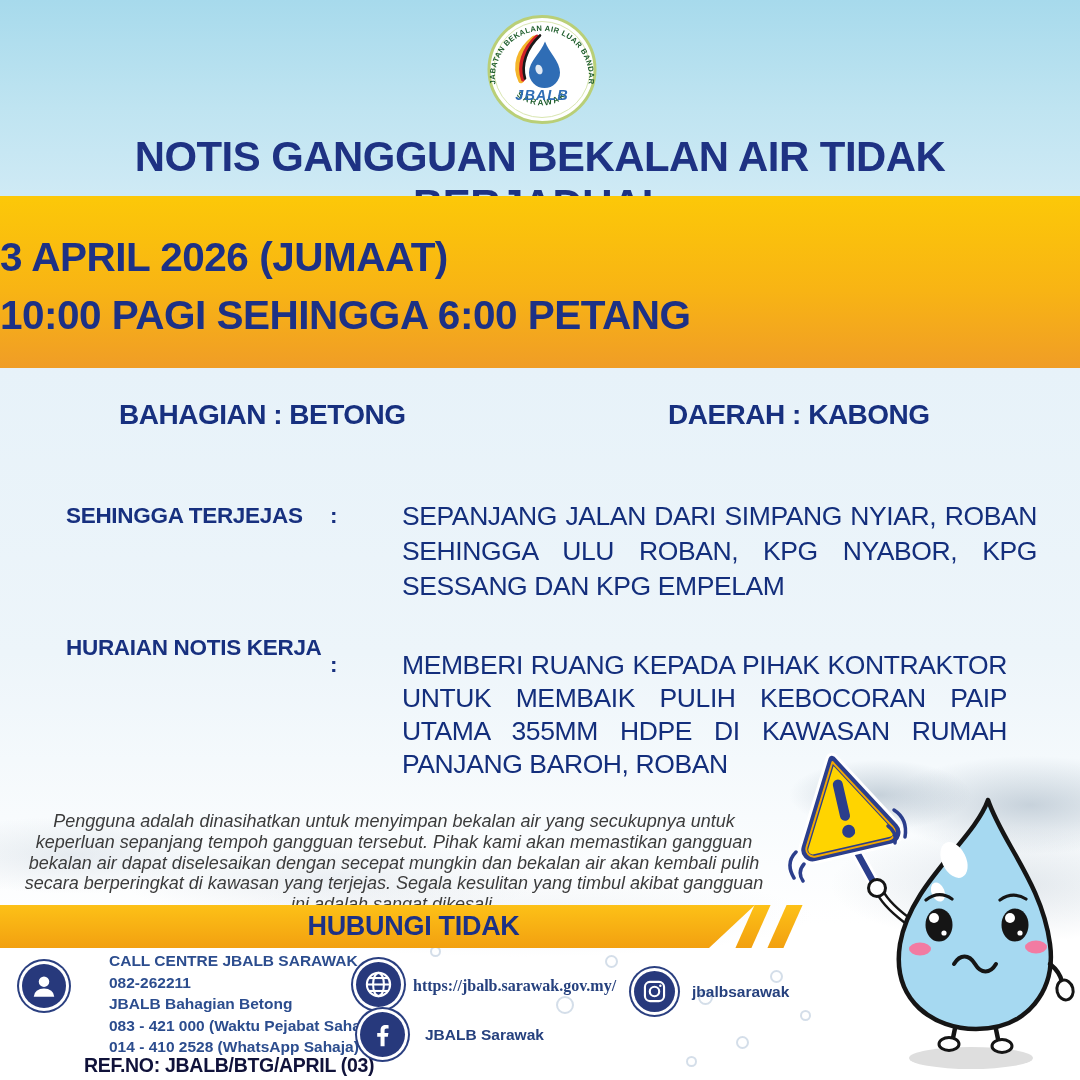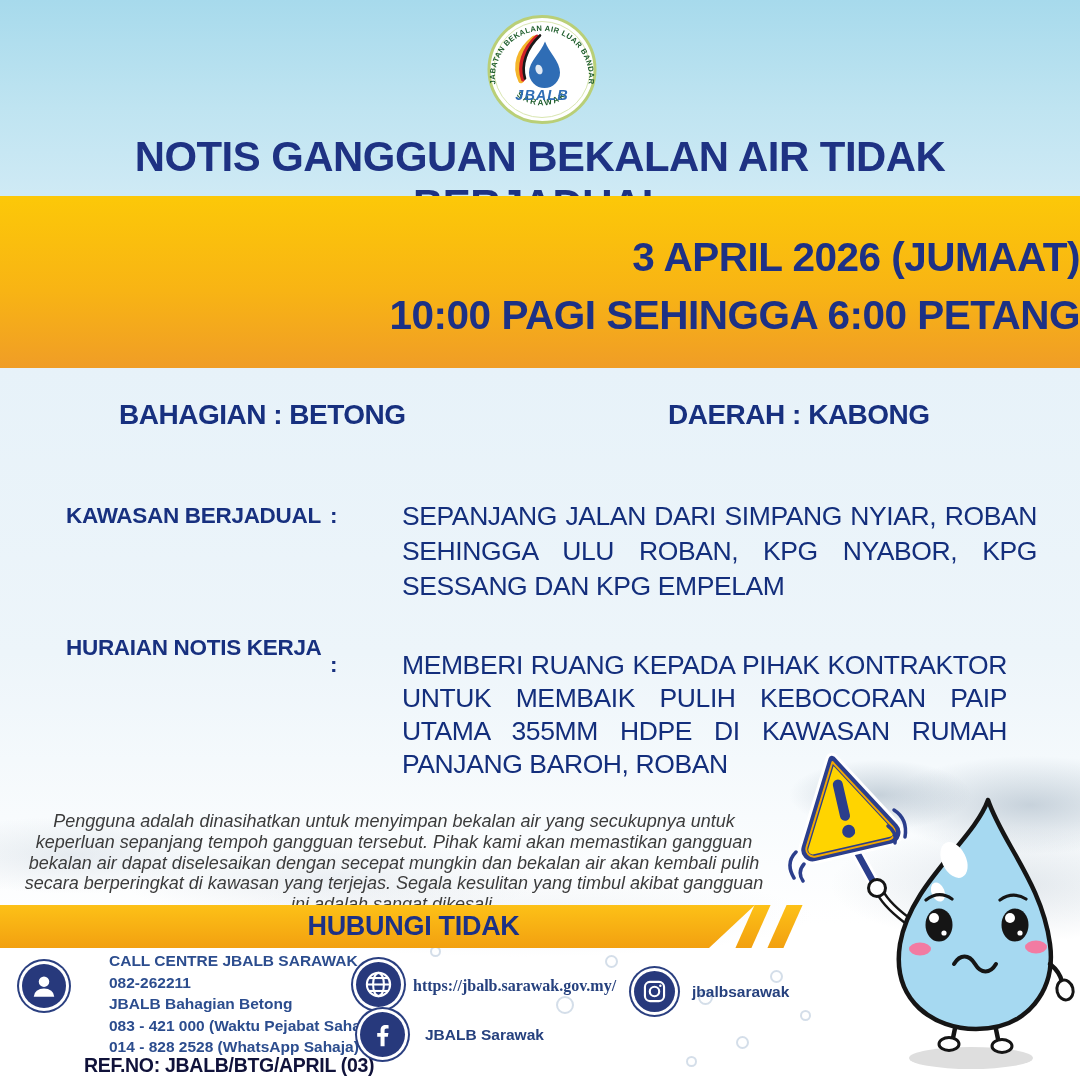--- a/index.html
+++ b/index.html
@@ -16,21 +16,21 @@
     position:absolute; left:0; top:133px; width:1080px; text-align:center;
     font-size:42.5px; font-weight:bold; letter-spacing:-0.5px; color:#1e3283;
     transform:scaleX(0.985); transform-origin:center;
   }
   .logo-wrap { position:absolute; left:482px; top:12px; width:120px; height:115px; }
   
   .date-banner {
     position:absolute; left:0; top:196px; width:1080px; height:172px;
     background:linear-gradient(180deg,#fcc808 0%, #f8b414 55%, #f09d26 100%);
   }
-  .date-line { position:absolute; left:0; width:1080px; text-align:right;
+  .date-line { position:absolute; left:0; width:1080px; text-align:left;
     font-size:40.5px; font-weight:bold; letter-spacing:-0.5px; color:#1d3185; }
   .date-line.l1 { top:234px; }
   .date-line.l2 { top:292px; }
   
   .body-band {
     position:absolute; left:0; top:368px; width:1080px; height:712px;
     background:linear-gradient(180deg,#e7f2f9 0%, #edf5fa 40%, #ffffff 78%);
   }
   .loc { position:absolute; font-size:28px; font-weight:bold; letter-spacing:-0.5px; color:#17307f; }
   .loc.bahagian { left:119px; top:399px; }
@@ -122,21 +122,21 @@
 
   <div class="date-banner"></div>
   <div class="date-line l1">3 APRIL 2026 (JUMAAT)</div>
   <div class="date-line l2">10:00 PAGI SEHINGGA 6:00 PETANG</div>
 
   <div class="body-band"></div>
 
   <div class="loc daerah">DAERAH : KABONG</div>
   <div class="loc bahagian">BAHAGIAN : BETONG</div>
 
-  <div class="sec-label kawasan">KAWASAN BERJADUAL</div>
+  <div class="sec-label kawasan">SEHINGGA TERJEJAS</div>
   <div class="sec-colon kawasan">:</div>
   <div class="sec-text kawasan">SEPANJANG JALAN DARI SIMPANG NYIAR, ROBAN SEHINGGA ULU ROBAN, KPG NYABOR, KPG SESSANG DAN KPG EMPELAM</div>
 
   <div class="sec-label huraian">HURAIAN NOTIS KERJA</div>
   <div class="sec-colon huraian">:</div>
   <div class="sec-text huraian">MEMBERI RUANG KEPADA PIHAK KONTRAKTOR UNTUK MEMBAIK PULIH KEBOCORAN PAIP UTAMA 355MM HDPE DI KAWASAN RUMAH PANJANG BAROH, ROBAN</div>
 
   <div class="water-bg"></div>
   <div class="bub" style="left:556px;top:996px;width:14px;height:14px;"></div>
   <div class="bub" style="left:605px;top:955px;width:9px;height:9px;"></div>
@@ -160,21 +160,21 @@
     <svg width="30" height="30" viewBox="0 0 24 24">
       <circle cx="12" cy="8.5" r="4.2" fill="#ffffff"></circle>
       <path d="M3.8,20.5 a8.2,6.6 0 0 1 16.4,0 Z" fill="#ffffff"></path>
     </svg>
   </div>
   <div class="c-lines">
     <div class="c-line">CALL CENTRE JBALB SARAWAK</div>
     <div class="c-line">082-262211</div>
     <div class="c-line">JBALB Bahagian Betong</div>
     <div class="c-line">083 - 421 000 (Waktu Pejabat Sahaja)</div>
-    <div class="c-line">014 - 828 2528 (WhatsApp Sahaja)</div>
+    <div class="c-line">014 - 410 2528 (WhatsApp Sahaja)</div>
   </div>
   <div class="ref-no">REF.NO: JBALB/BTG/APRIL (03)</div>
 
   <div class="badge" style="left:356px;top:962px;width:45px;height:45px;">
     <svg width="31" height="31" viewBox="0 0 24 24" fill="none" stroke="#ffffff" stroke-width="1.6">
       <circle cx="12" cy="12" r="9"></circle>
       <ellipse cx="12" cy="12" rx="4.2" ry="9"></ellipse>
       <line x1="3" y1="12" x2="21" y2="12"></line>
       <line x1="4.3" y1="7" x2="19.7" y2="7"></line>
       <line x1="4.3" y1="17" x2="19.7" y2="17"></line>

